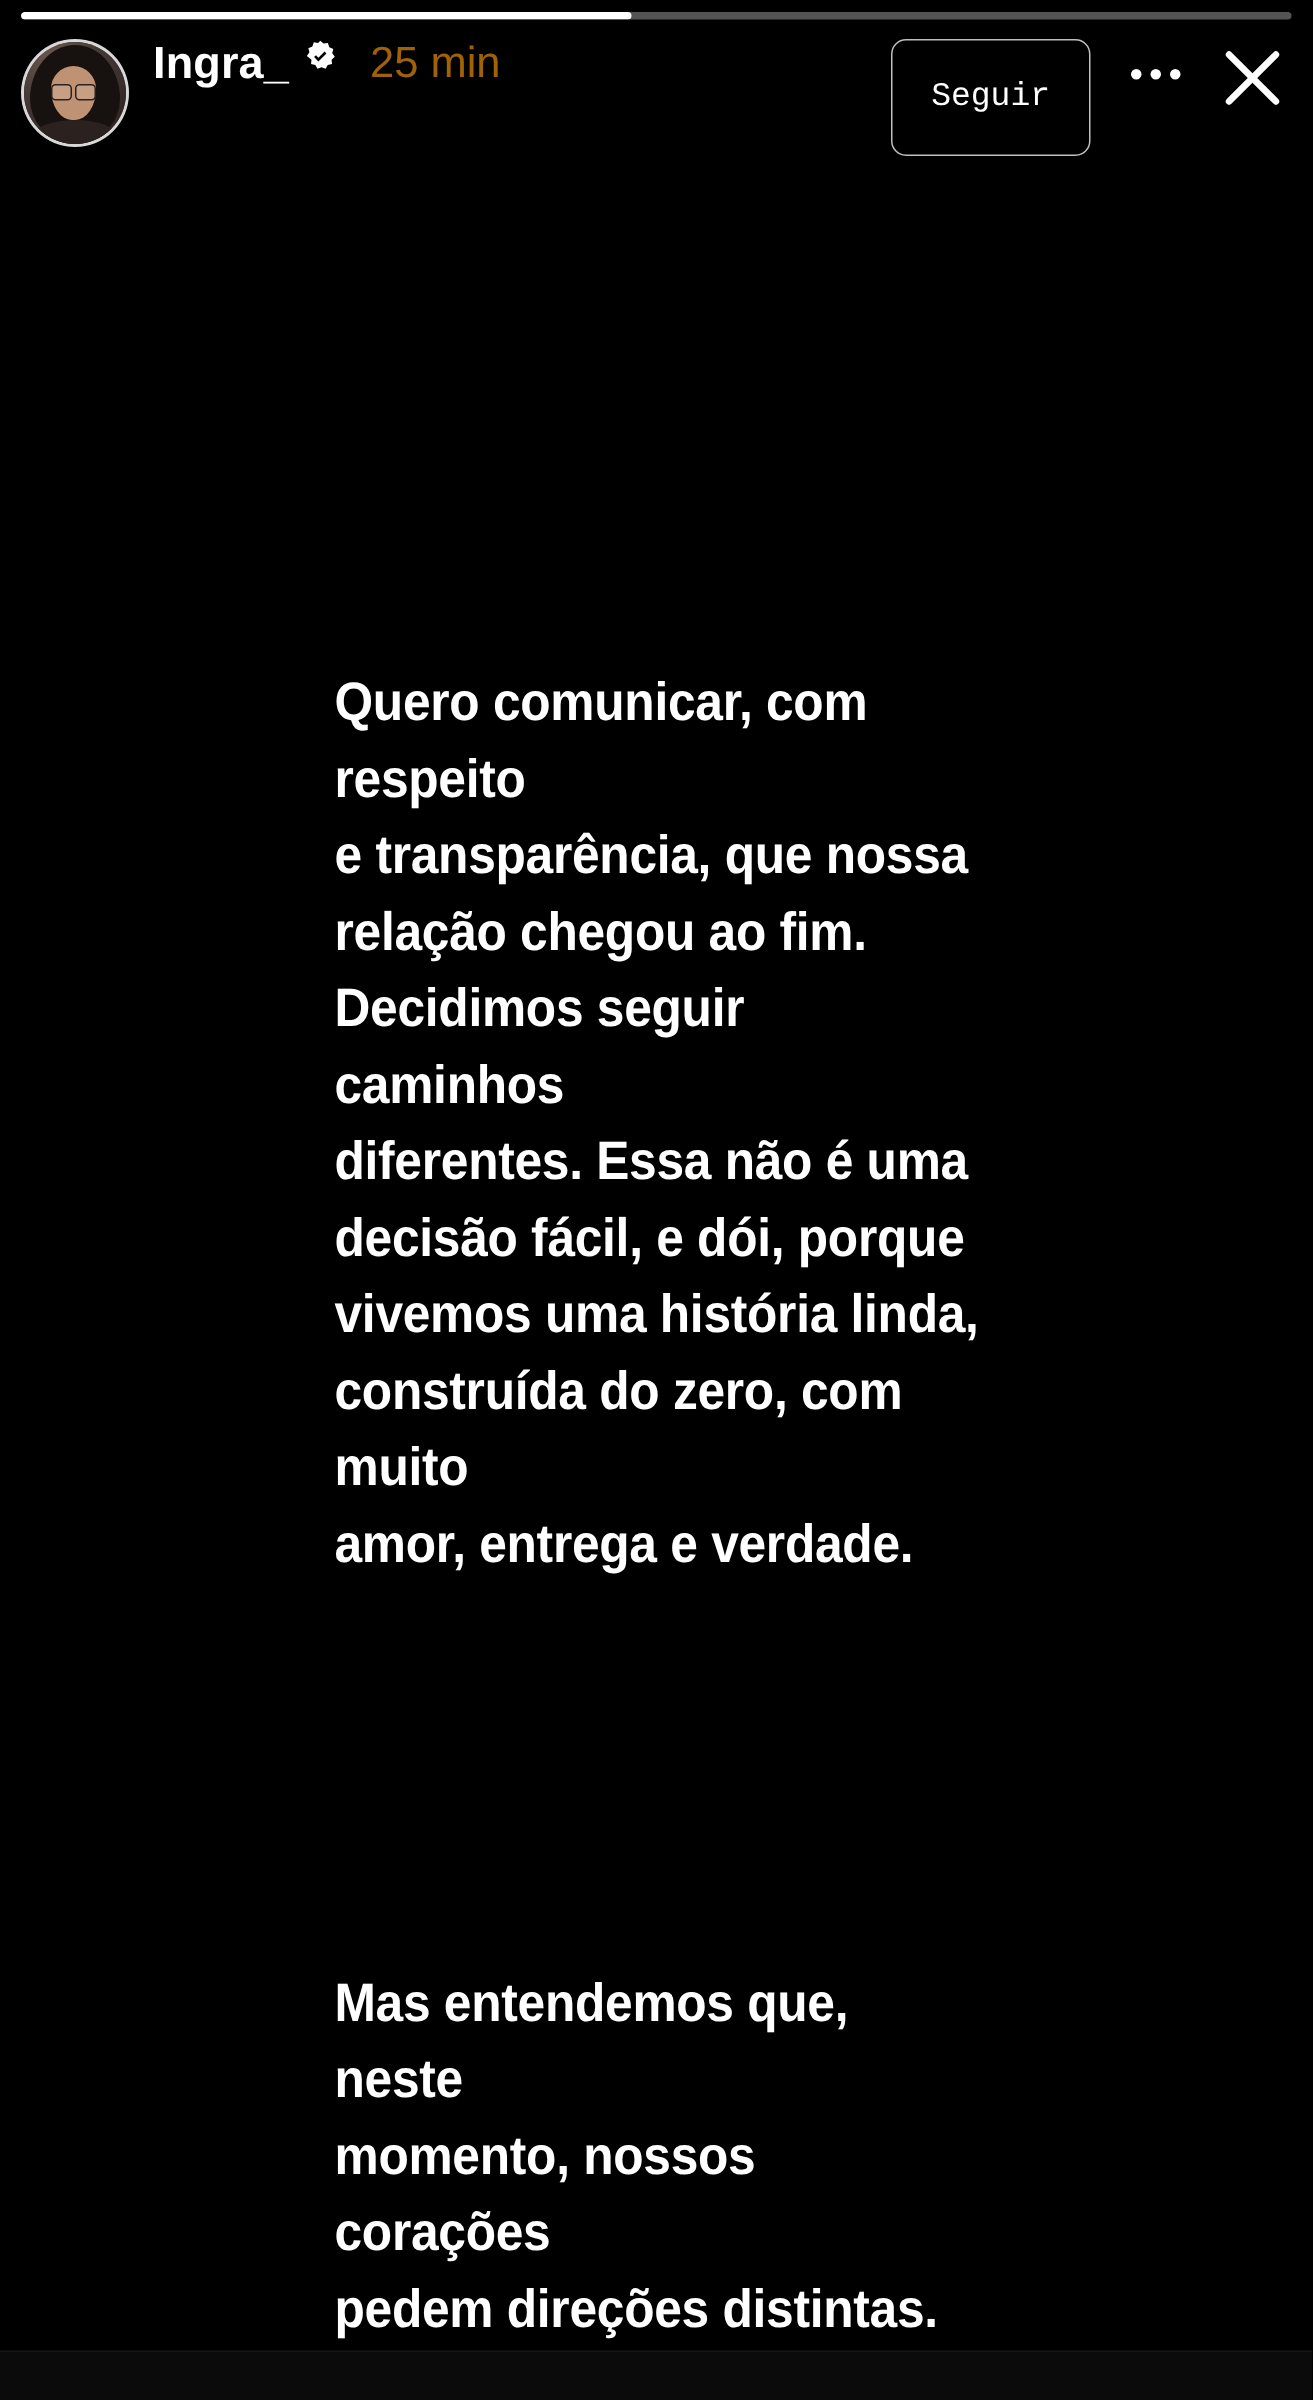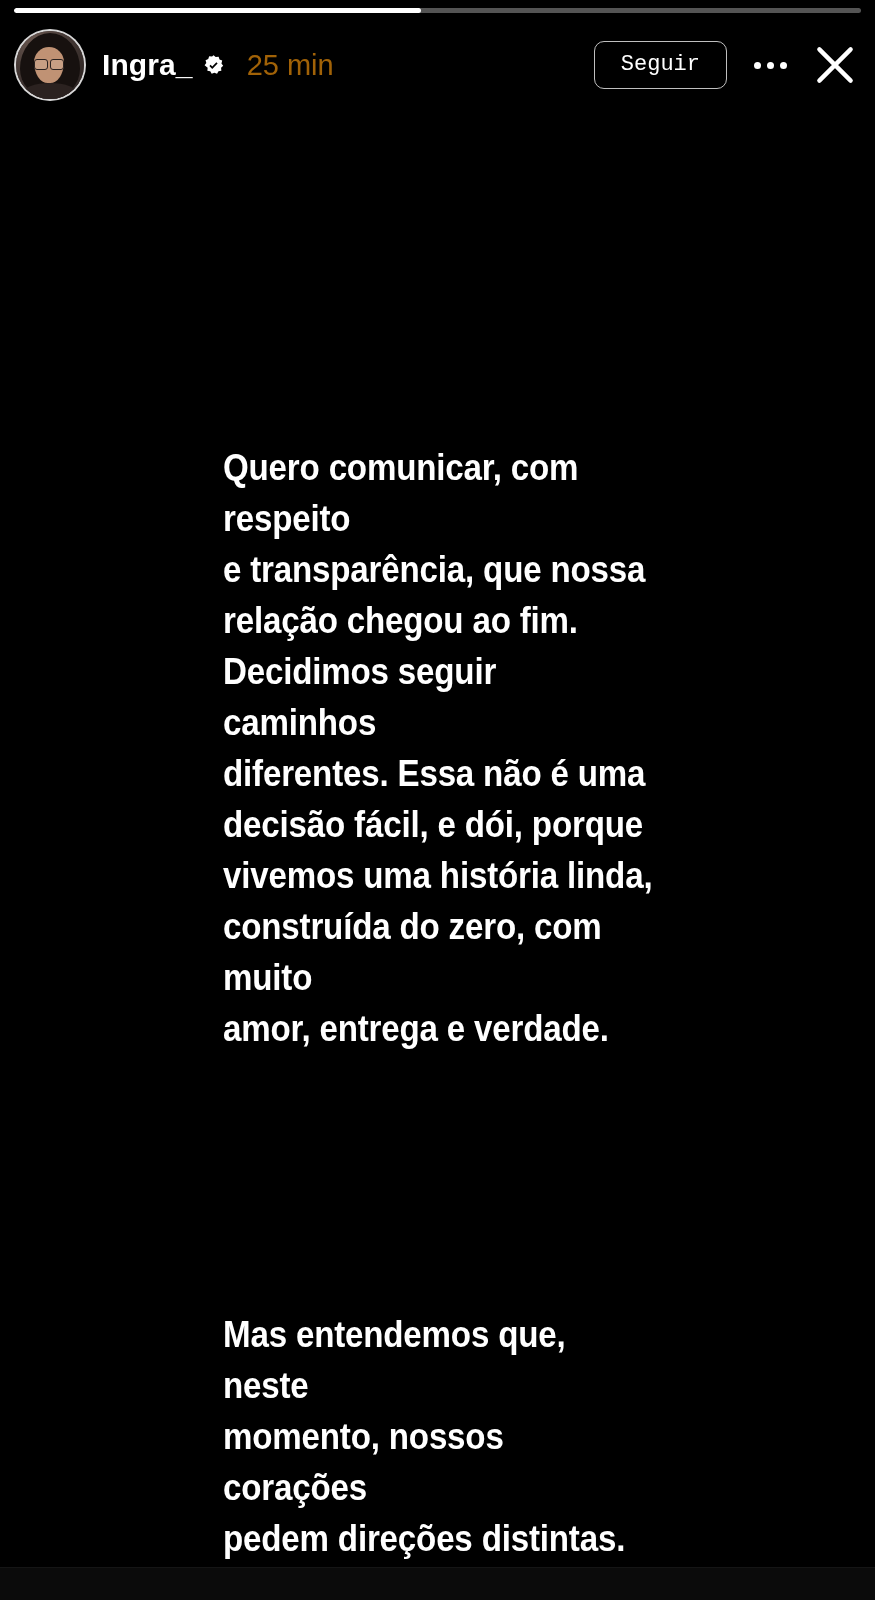--- a/index.html
+++ b/index.html
@@ -51,21 +51,20 @@
   }
 
   
   .header {
     position: absolute;
     top: 26px;
     left: 14px;
     right: 14px;
     height: 78px;
     display: flex;
-    align-items: center;
   }
   .avatar-ring {
     width: 72px;
     height: 72px;
     border-radius: 50%;
     flex: 0 0 auto;
     background: #d8d8d8;
     padding: 2px;
     box-sizing: border-box;
     overflow: hidden;

